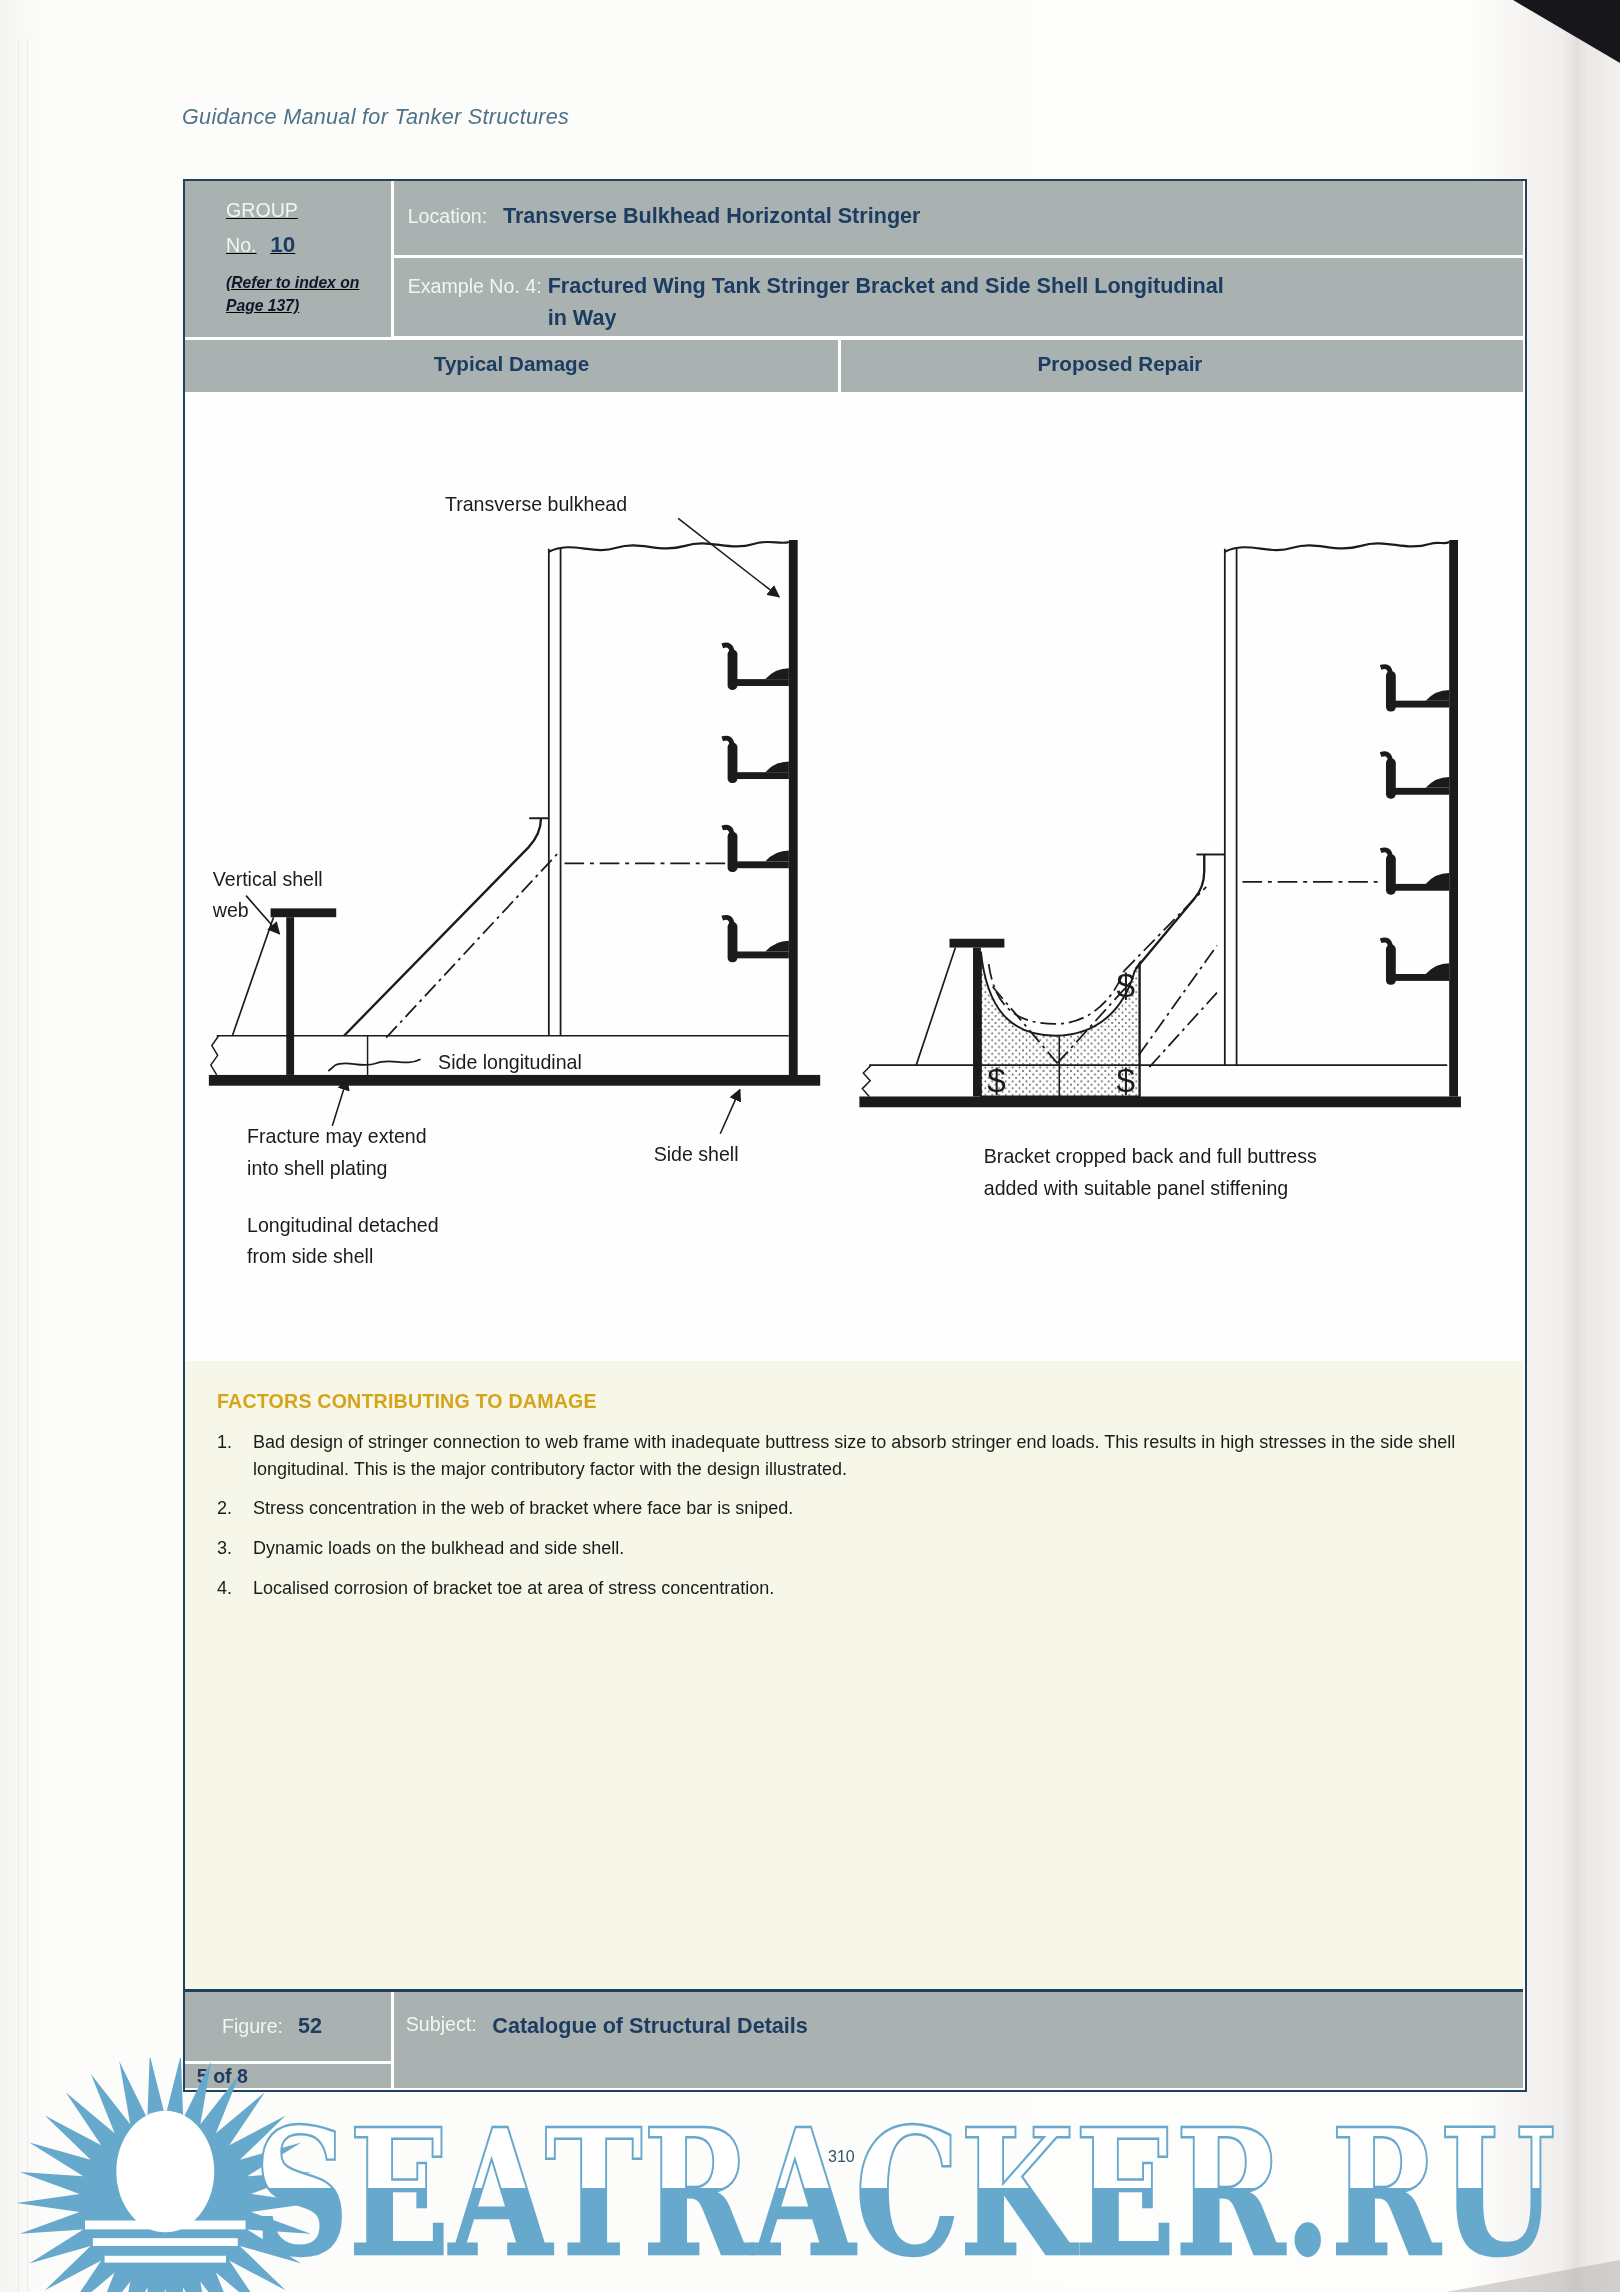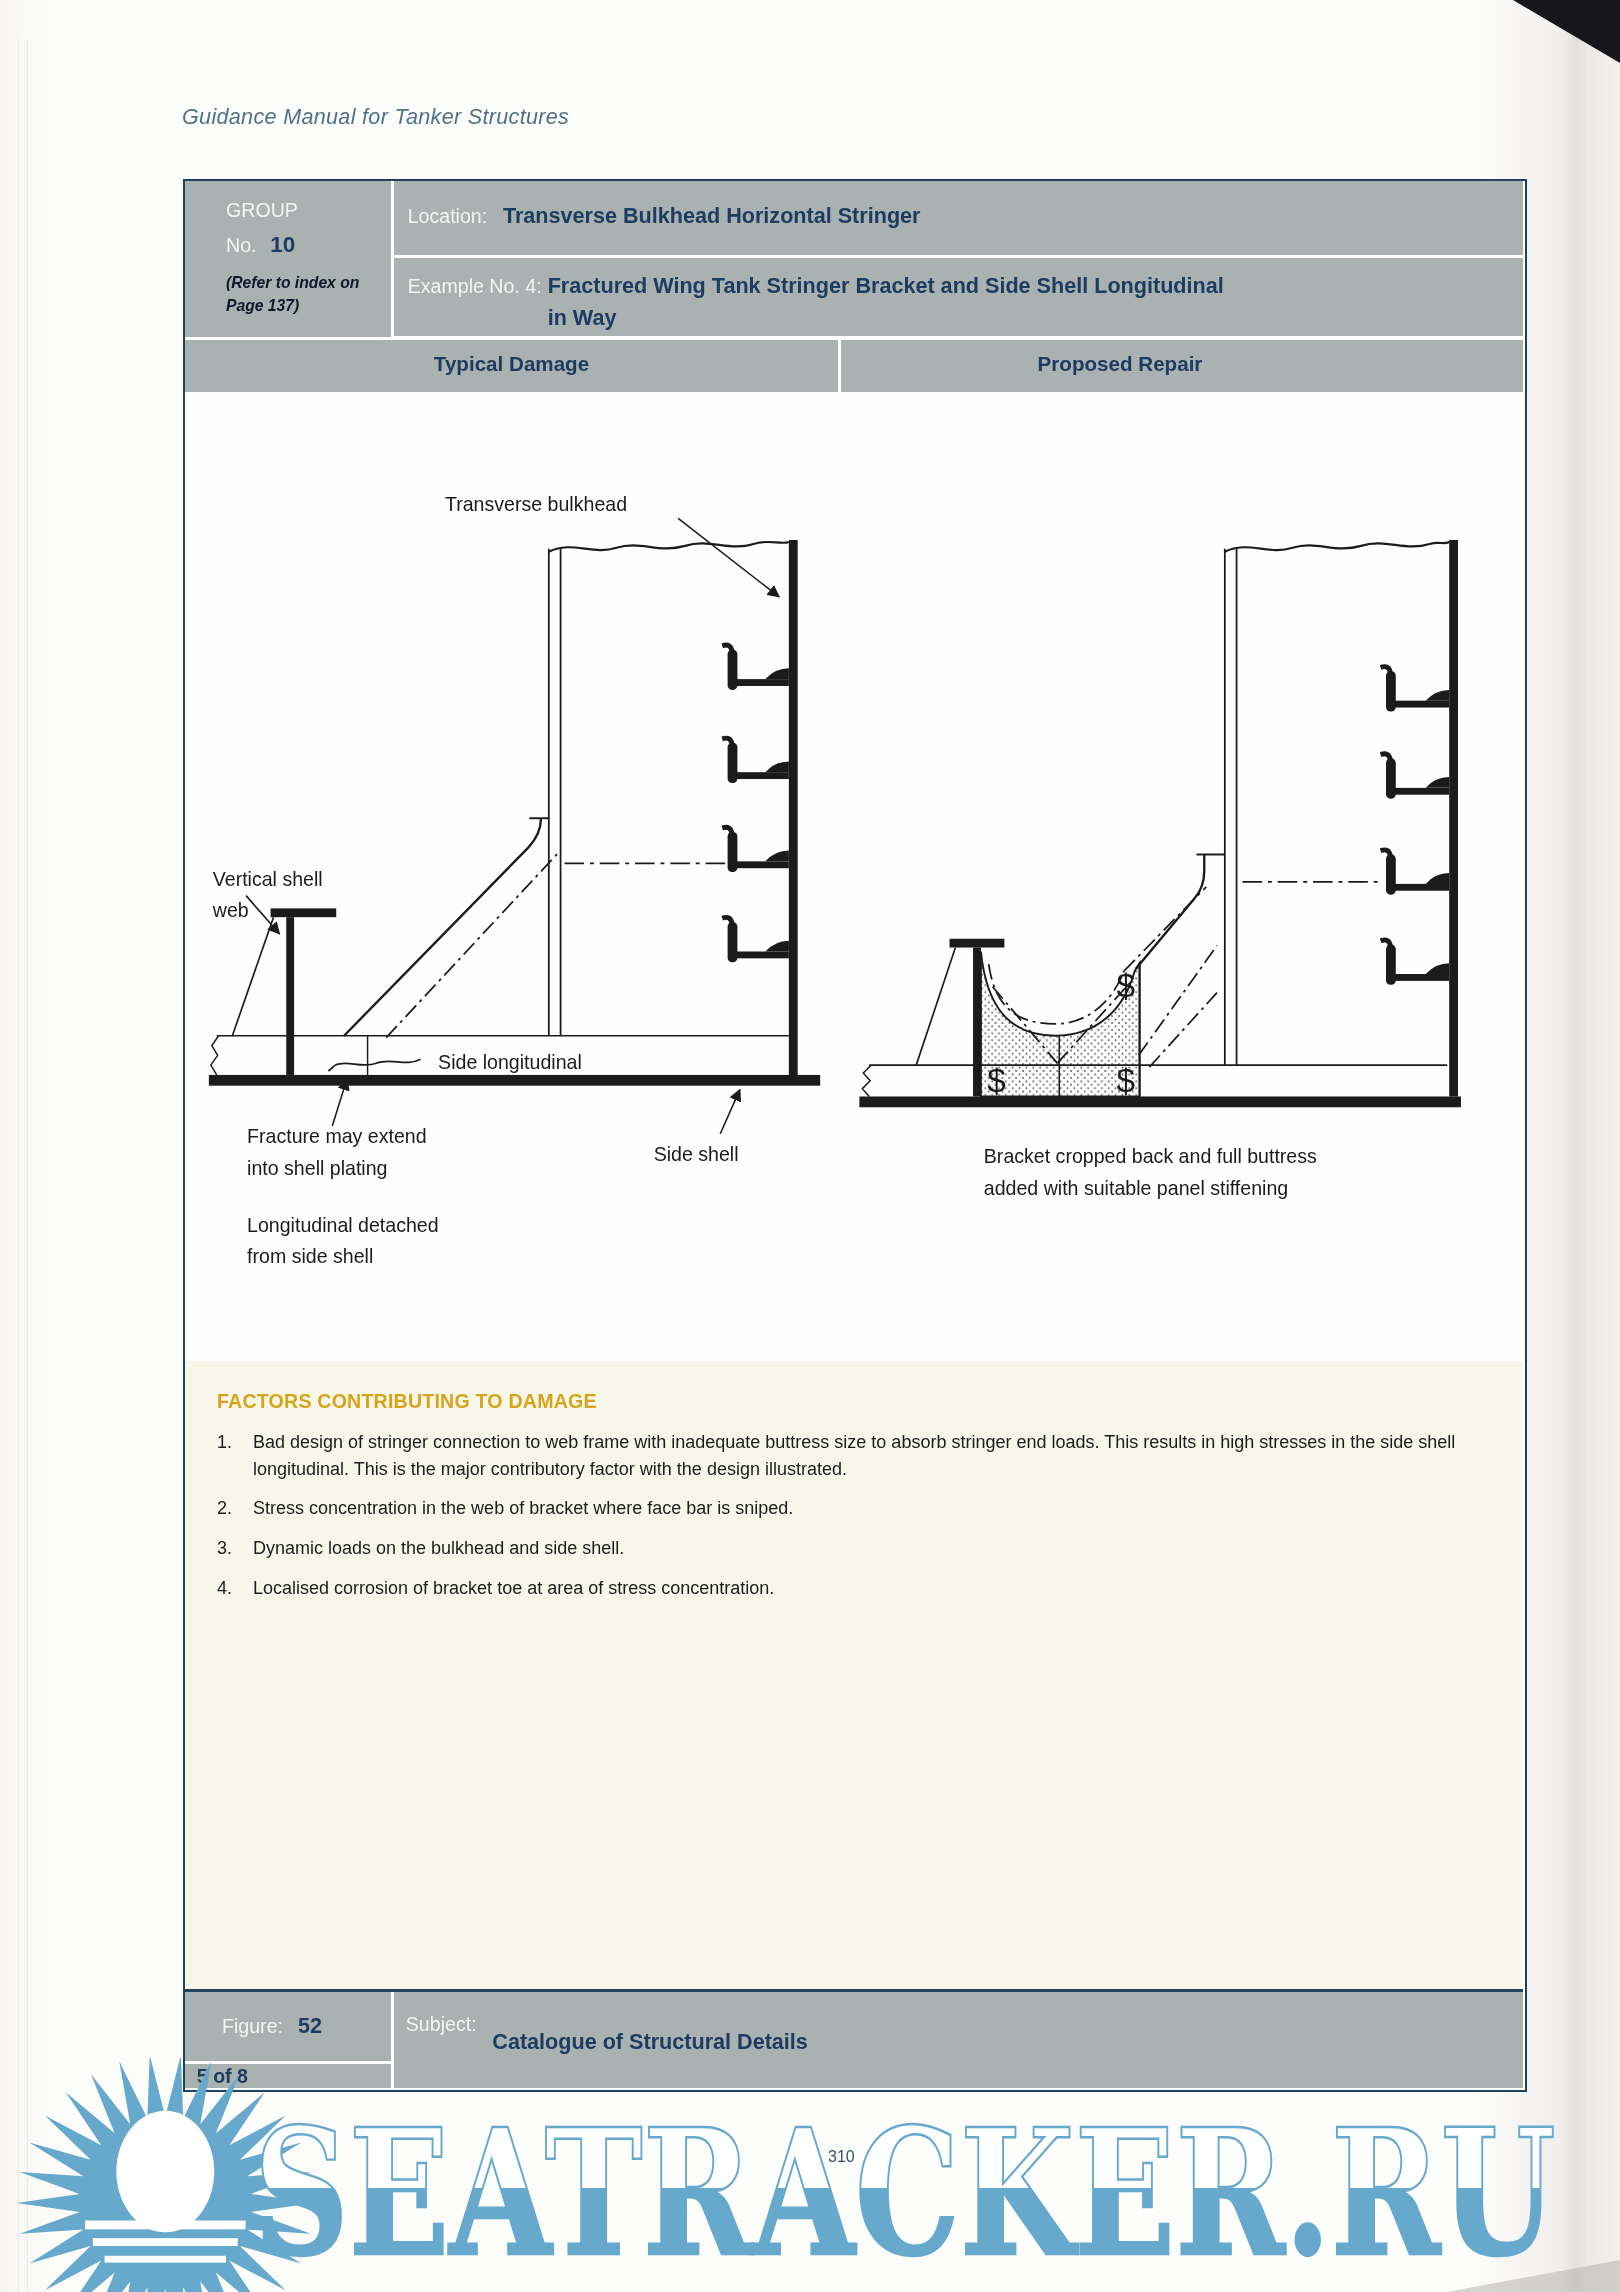--- a/index.html
+++ b/index.html
@@ -23,21 +23,21 @@
   .hd-location{position:absolute;left:209px;top:0;width:1129px;height:74px;}
   .hd-example{position:absolute;left:209px;top:77px;width:1129px;height:78px;}
   .wline-v1{position:absolute;left:206px;top:0;width:2.9px;height:156px;background:#fff;}
   .wline-h1{position:absolute;left:0;top:156px;width:1338px;height:2.9px;background:#fff;}
   .col-row{position:absolute;left:0;top:159px;width:1338px;height:52px;}
   .wline-v2{position:absolute;left:653px;top:159px;width:2.9px;height:52px;background:#fff;}
   .wline-h2{position:absolute;left:0;top:211px;width:1338px;height:2.9px;background:#fff;}
   .col-label{position:absolute;top:171px;font-size:20.6px;font-weight:bold;color:#1c3c61;text-align:center;}
   .col-label.left{left:0;width:653px;}
   .col-label.right{left:656px;width:558px;}
-  .group-inner{padding:19.6px 0 0 41px;line-height:1.0;}
+  .group-inner{padding:19.6px 0 0 41px;line-height:1.0;text-decoration:underline;}
   .lbl-white{color:#f3f5f4;font-size:19.6px;}
   .val-navy{color:#1c3c61;font-weight:bold;}
   .group-no-row{margin-top:13.7px;}
   .group-number{font-size:22.5px;margin-left:13.7px;}
   .refer{margin-top:15.7px;font-size:15.7px;font-weight:bold;font-style:italic;color:#0f172a;line-height:1.45;}
   .hd-location .row{display:flex;align-items:baseline;gap:15.7px;padding:21.6px 0 0 13.7px;}
   .hd-location .val{font-size:21.6px;}
   .hd-example .row{display:flex;align-items:baseline;gap:6px;padding:11.8px 0 0 13.7px;}
   .hd-example .val{font-size:21.6px;line-height:1.5;}
   .diagrams{position:absolute;left:0;top:214px;width:1338px;height:966px;background:#fefefe;}
@@ -51,21 +51,21 @@
   
   .footerbar{position:absolute;left:0;top:1808px;width:1338px;height:99px;}
   .footer-topline{position:absolute;left:0;top:0;width:1338px;height:2.9px;background:#21425c;}
   .ft-figure{position:absolute;left:0;top:2.9px;width:206px;height:69px;display:flex;align-items:center;gap:15px;padding-left:37px;box-sizing:border-box;}
   .ft-subject{position:absolute;left:209px;top:2.9px;width:1129px;height:96px;display:flex;align-items:flex-start;gap:15.7px;padding:21.6px 0 0 11.8px;box-sizing:border-box;}
   .ft-vline{position:absolute;left:206px;top:2.9px;width:2.9px;height:96px;background:#fff;}
   .ft-hline{position:absolute;left:0;top:72px;width:206px;height:2.9px;background:#fff;}
   .ft-pageof{position:absolute;left:0;top:74px;width:206px;height:24.5px;padding:2px 0 0 11.8px;box-sizing:border-box;
              font-size:19.6px;font-weight:bold;color:#1c3c61;}
   .ft-num{font-size:21.6px;}
-  .ft-val{font-size:21.6px;margin-top:16px;}
+  .ft-val{font-size:21.6px;}
   
   .page-number{position:absolute;left:828px;top:2148px;font-size:16px;color:#35536b;z-index:7;}
   .watermark{position:absolute;left:0;top:2058px;z-index:6;}
   svg text{font-family:"Liberation Sans",sans-serif;}
   .dlabel{font-size:20px;fill:#1b1b1b;}
   .wm-text{font-family:"DejaVu Serif",serif;font-weight:bold;}
 </style>
 </head>
 <body>
 

